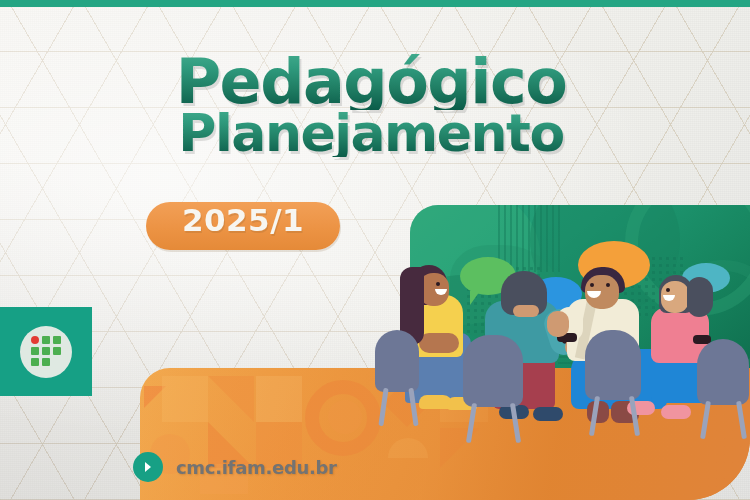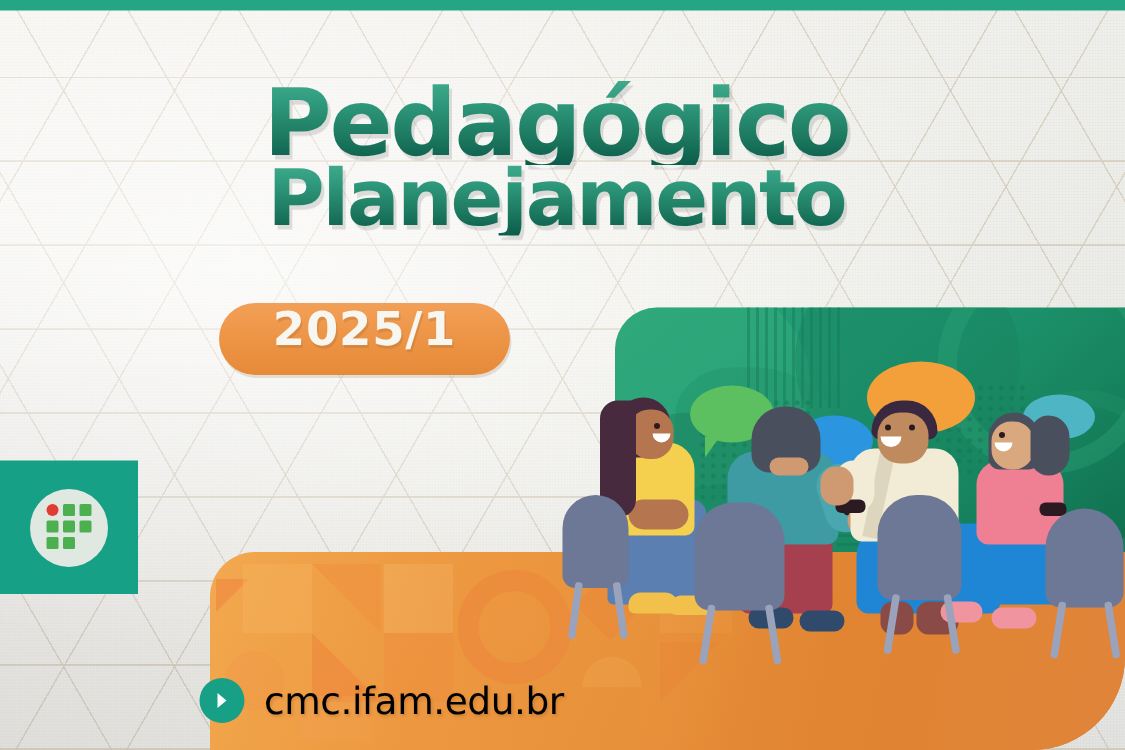--- a/index.html
+++ b/index.html
@@ -125,22 +125,22 @@
   }
   .url-arrow{
     width:30px;height:30px;border-radius:50%;
     background:#17a085;
     display:flex;align-items:center;justify-content:center;
     flex:0 0 auto;
   }
   .url-arrow svg{display:block;}
   .url-text{
     font-family:"DejaVu Sans", sans-serif;
-    font-weight:normal;font-size:25px;letter-spacing:-.3px;
-    color:#000000;
+    font-weight:bold;font-size:18px;letter-spacing:-.3px;
+    color:#737373;
     text-shadow:1px 1px 2px rgba(120,70,20,.25);
     white-space:nowrap;
   }
 
   
   .ill{position:absolute;}
   .chair-back{position:absolute;background:#6d7796;border-radius:26px 26px 10px 10px;}
   .chair-leg{position:absolute;background:#9aa3bb;border-radius:2px;}
   .bubble{position:absolute;border-radius:50%;}
   .bubble:after{

